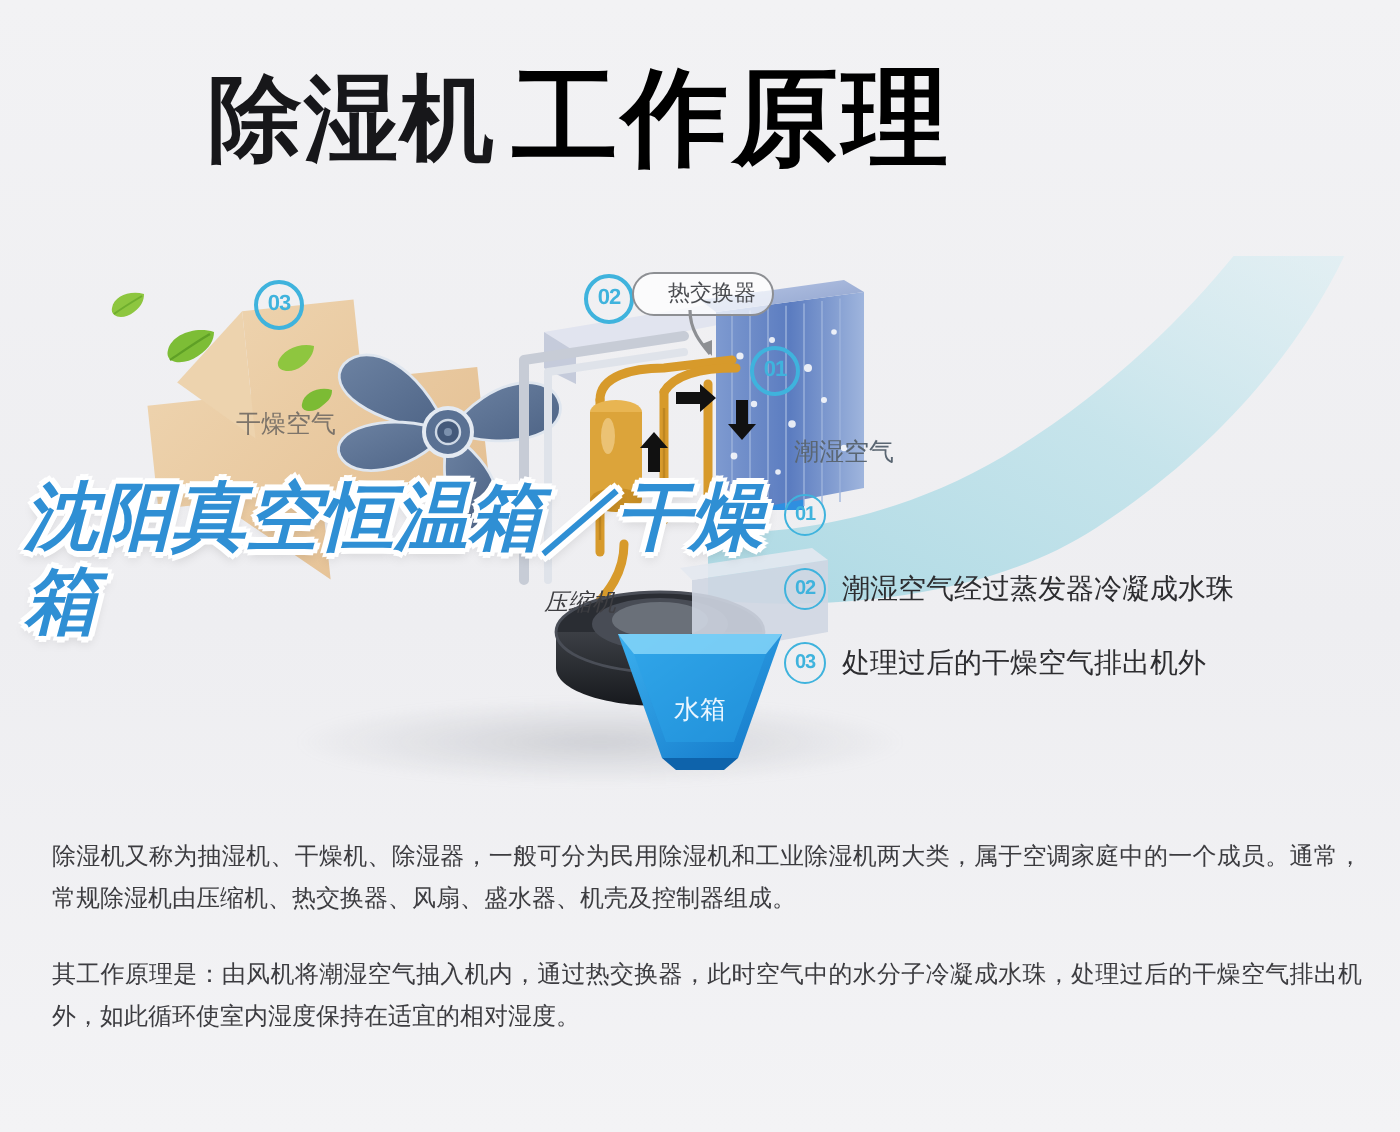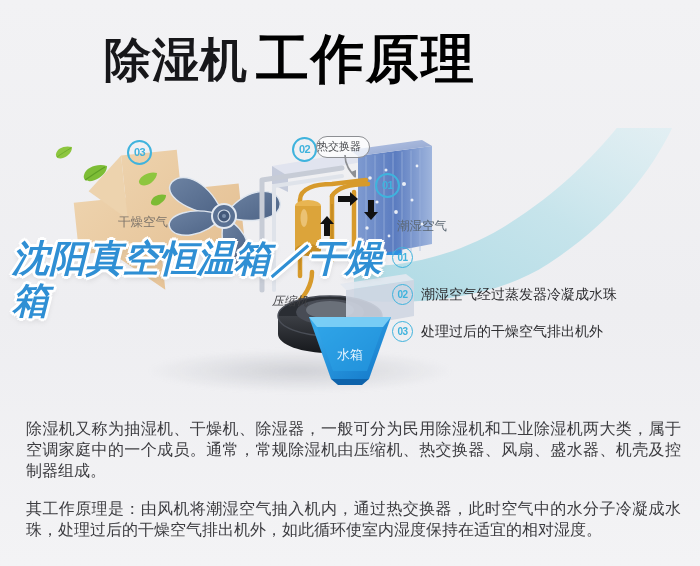--- a/index.html
+++ b/index.html
@@ -65,29 +65,29 @@
     border:2px solid #3fb3dd;color:#3fb3dd;background:transparent;
     font-size:11px;font-weight:bold;line-height:21px;text-align:center;
     font-family:"Liberation Sans",sans-serif;letter-spacing:-.5px;
   }
   .badge.b03{left:127px;top:22px;}
   .badge.b02{left:292px;top:19px;}
   .badge.b01{left:375px;top:55px;}
 
   .callout{
     position:absolute;left:316px;top:18px;
-    padding:2px 8px 3px 0;border:1.6px solid #8d8f93;border-radius:11px;
+    padding:2px 8px 3px 17px;border:1.6px solid #8d8f93;border-radius:11px;
     background:rgba(255,255,255,.72);color:#4a4c50;font-size:11px;
     font-family:"DejaVu Sans","Liberation Sans",sans-serif;white-space:nowrap;
   }
   .callout-tail{position:absolute;left:342px;top:37px;width:22px;height:24px;}
   .callout-tail svg{display:block;}
 
   .flow-label{position:absolute;font-size:12.5px;font-family:"DejaVu Sans","Liberation Sans",sans-serif;white-space:nowrap;}
-  .lbl-dry{left:118px;top:96px;color:#7d746a;}
+  .lbl-dry{left:118px;top:86px;color:#7d746a;}
   .lbl-humid{left:385px;top:100px;color:#5a6672;margin-left:12px;}
   .lbl-comp{left:272px;top:175px;color:#3e3e42;font-size:12px;font-style:italic;}
   .lbl-tank{left:337px;top:228px;color:#eaf6ff;font-size:13px;}
 
   
   .inlet-arrow{position:absolute;left:356px;top:122px;width:46px;height:22px;}
   .inlet-arrow svg{display:block;}
 
   
   .watermark{
@@ -117,21 +117,21 @@
     font-family:"Liberation Sans",sans-serif;
   }
   .step-text{
     font-size:14px;color:#2d2d30;white-space:nowrap;
     font-family:"DejaVu Sans","Liberation Sans",sans-serif;
   }
 
   
   .copy{position:absolute;left:26px;top:418px;width:655px;}
   .copy p{
-    margin:0 0 17px 0;font-size:16px;line-height:21px;color:#3c3c40;
+    margin:0 0 17px 0;font-size:12px;line-height:21px;color:#3c3c40;
     font-family:"DejaVu Sans","Liberation Sans",sans-serif;text-align:justify;
   }
 </style>
 </head>
 <body>
 
 <div id="page">
 
   <div class="title-wrap">
     <span class="title-a">除湿机</span><span class="title-b">工作原理</span>

